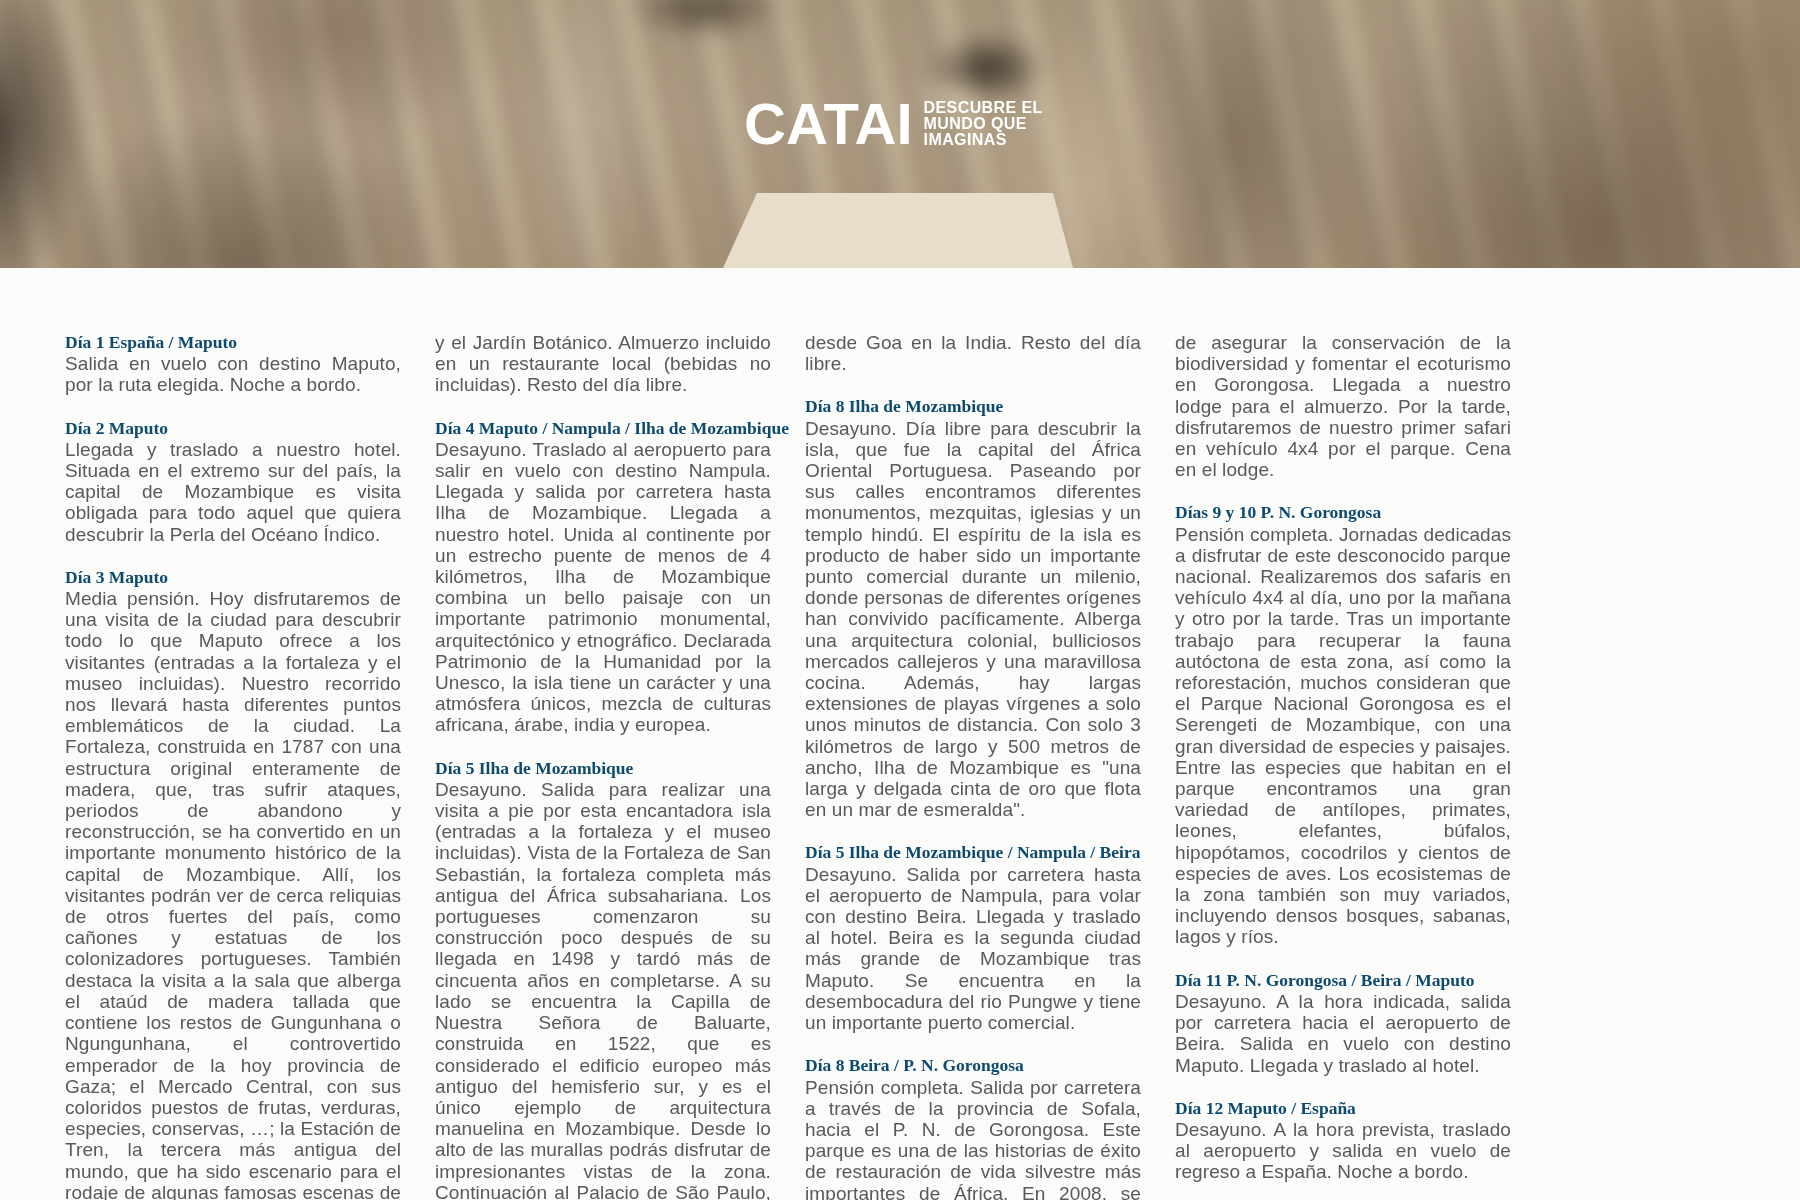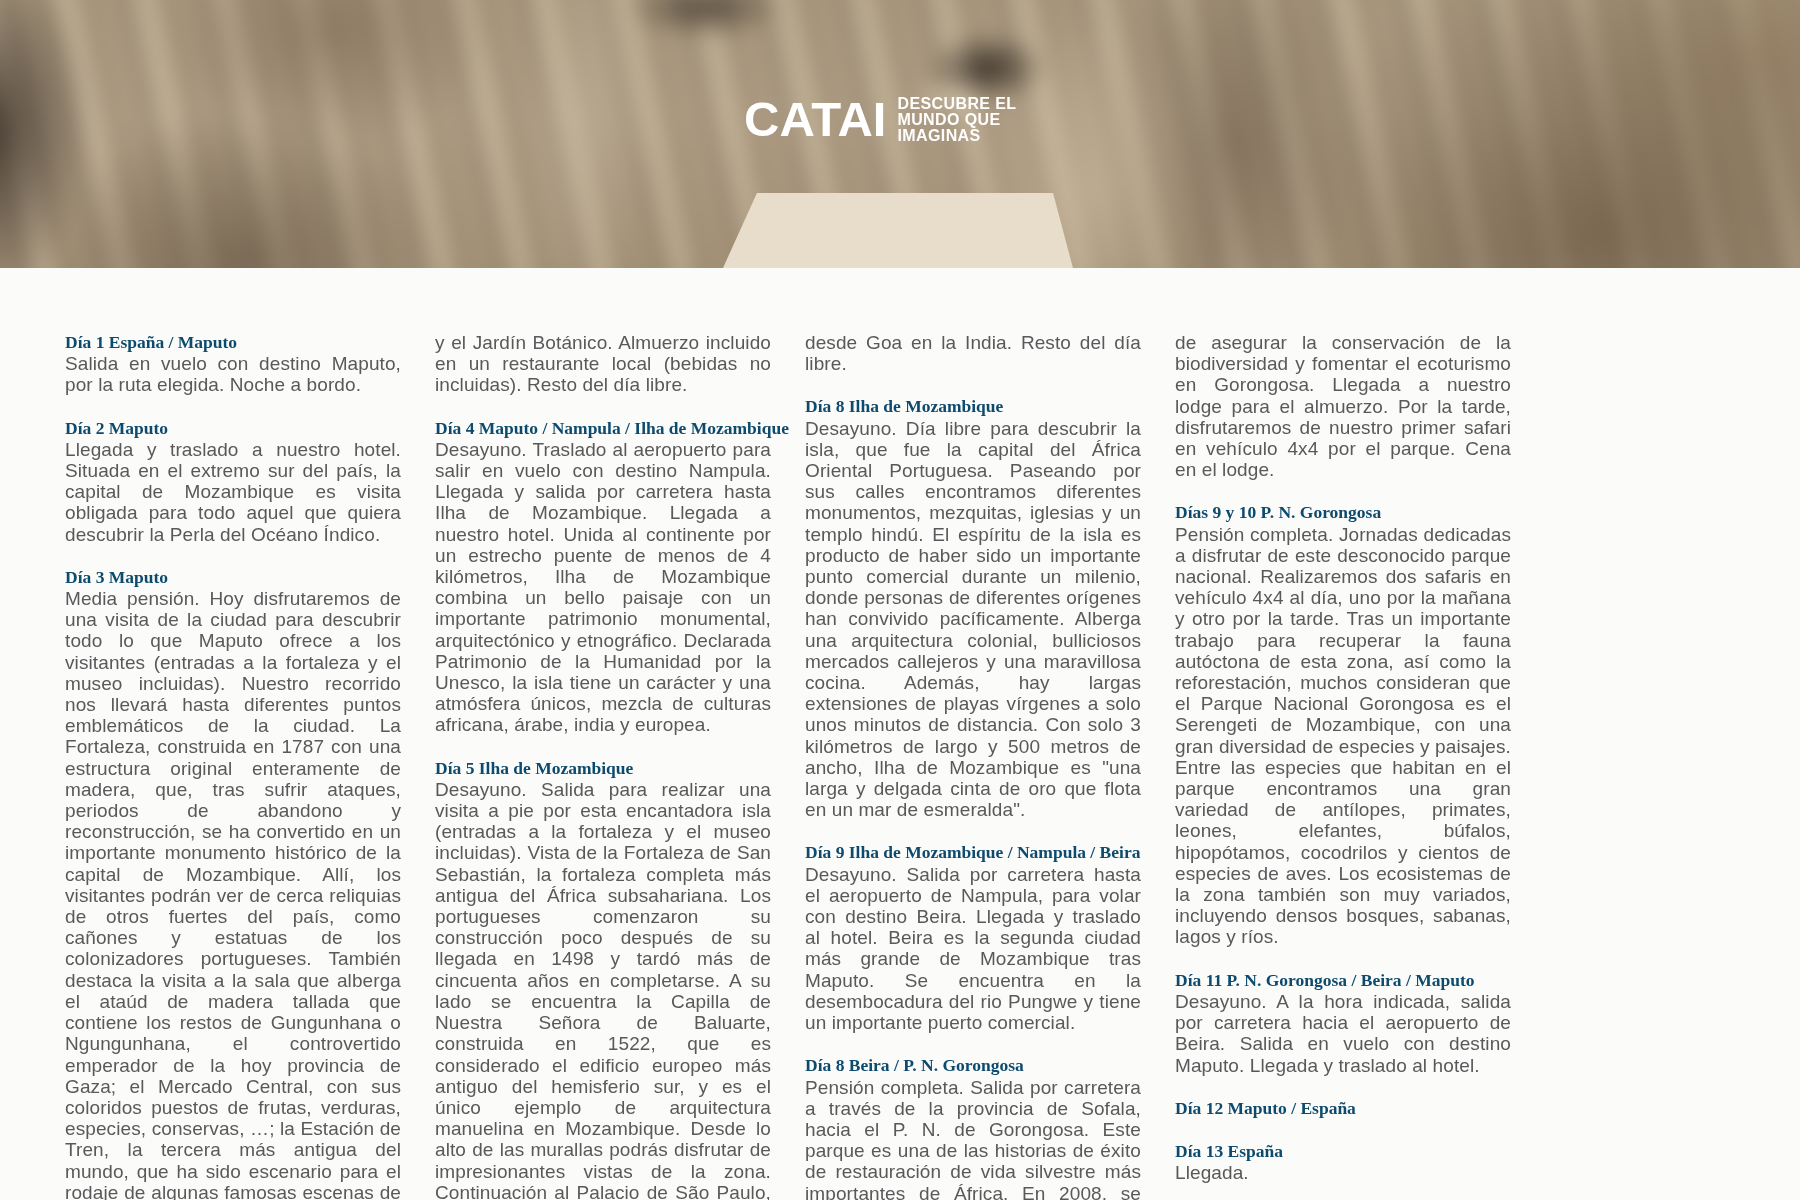--- a/index.html
+++ b/index.html
@@ -37,21 +37,21 @@
   .hero-trapezoid{
     position:absolute;left:723px;top:193px;width:350px;height:75px;
     background:#e8dcca;
     clip-path:polygon(9.7% 0%, 94.3% 0%, 100% 100%, 0% 100%);
   }
   .logo-block{
     position:absolute;left:744px;top:95px;
     display:flex;align-items:center;gap:11px;color:#ffffff;
   }
   .logo-word{
-    font-size:49px;font-weight:bold;line-height:1;letter-spacing:0px;
+    font-size:58px;font-weight:bold;line-height:1;letter-spacing:0px;
     font-family:"Liberation Sans", sans-serif;
   }
   .logo-tagline{
     font-size:16px;font-weight:bold;line-height:16px;letter-spacing:.4px;
   }
   
   .content{
     display:flex;gap:34px;
     padding:64px 0 0 65px;
   }
@@ -103,28 +103,29 @@
       <p class="day-paragraph">y el Jardín Botánico. Almuerzo incluido en un restaurante local (bebidas no incluidas). Resto del día libre.</p>
       <h3 class="day-heading">Día 4 Maputo / Nampula / Ilha de Mozambique</h3>
       <p class="day-paragraph">Desayuno. Traslado al aeropuerto para salir en vuelo con destino Nampula. Llegada y salida por carretera hasta Ilha de Mozambique. Llegada a nuestro hotel. Unida al continente por un estrecho puente de menos de 4 kilómetros, Ilha de Mozambique combina un bello paisaje con un importante patrimonio monumental, arquitectónico y etnográfico. Declarada Patrimonio de la Humanidad por la Unesco, la isla tiene un carácter y una atmósfera únicos, mezcla de culturas africana, árabe, india y europea.</p>
       <h3 class="day-heading">Día 5 Ilha de Mozambique</h3>
       <p class="day-paragraph">Desayuno. Salida para realizar una visita a pie por esta encantadora isla (entradas a la fortaleza y el museo incluidas). Vista de la Fortaleza de San Sebastián, la fortaleza completa más antigua del África subsahariana. Los portugueses comenzaron su construcción poco después de su llegada en 1498 y tardó más de cincuenta años en completarse. A su lado se encuentra la Capilla de Nuestra Señora de Baluarte, construida en 1522, que es considerado el edificio europeo más antiguo del hemisferio sur, y es el único ejemplo de arquitectura manuelina en Mozambique. Desde lo alto de las murallas podrás disfrutar de impresionantes vistas de la zona. Continuación al Palacio de São Paulo, convertido en un museo que exhibe exquisitos muebles, alfombras, porcelana china, pinturas y otras piezas del período colonial, cuando Ilha de Mozambique era administrado</p>
     </div>
   <div class="col">
       <p class="day-paragraph">desde Goa en la India. Resto del día libre.</p>
       <h3 class="day-heading">Día 8 Ilha de Mozambique</h3>
       <p class="day-paragraph">Desayuno. Día libre para descubrir la isla, que fue la capital del África Oriental Portuguesa. Paseando por sus calles encontramos diferentes monumentos, mezquitas, iglesias y un templo hindú. El espíritu de la isla es producto de haber sido un importante punto comercial durante un milenio, donde personas de diferentes orígenes han convivido pacíficamente. Alberga una arquitectura colonial, bulliciosos mercados callejeros y una maravillosa cocina. Además, hay largas extensiones de playas vírgenes a solo unos minutos de distancia. Con solo 3 kilómetros de largo y 500 metros de ancho, Ilha de Mozambique es "una larga y delgada cinta de oro que flota en un mar de esmeralda".</p>
-      <h3 class="day-heading">Día 9 Ilha de Mozambique / Nampula / Beira</h3>
+      <h3 class="day-heading">Día 5 Ilha de Mozambique / Nampula / Beira</h3>
       <p class="day-paragraph">Desayuno. Salida por carretera hasta el aeropuerto de Nampula, para volar con destino Beira. Llegada y traslado al hotel. Beira es la segunda ciudad más grande de Mozambique tras Maputo. Se encuentra en la desembocadura del rio Pungwe y tiene un importante puerto comercial.</p>
       <h3 class="day-heading">Día 8 Beira / P. N. Gorongosa</h3>
       <p class="day-paragraph">Pensión completa. Salida por carretera a través de la provincia de Sofala, hacia el P. N. de Gorongosa. Este parque es una de las historias de éxito de restauración de vida silvestre más importantes de África. En 2008, se estableció una asociación público-privada de veinte años para la gestión conjunta del Parque, entre el Gobierno y la Fundación Carr, con el objetivo</p>
     </div>
   <div class="col">
       <p class="day-paragraph">de asegurar la conservación de la biodiversidad y fomentar el ecoturismo en Gorongosa. Llegada a nuestro lodge para el almuerzo. Por la tarde, disfrutaremos de nuestro primer safari en vehículo 4x4 por el parque. Cena en el lodge.</p>
       <h3 class="day-heading">Días 9 y 10 P. N. Gorongosa</h3>
       <p class="day-paragraph">Pensión completa. Jornadas dedicadas a disfrutar de este desconocido parque nacional. Realizaremos dos safaris en vehículo 4x4 al día, uno por la mañana y otro por la tarde. Tras un importante trabajo para recuperar la fauna autóctona de esta zona, así como la reforestación, muchos consideran que el Parque Nacional Gorongosa es el Serengeti de Mozambique, con una gran diversidad de especies y paisajes. Entre las especies que habitan en el parque encontramos una gran variedad de antílopes, primates, leones, elefantes, búfalos, hipopótamos, cocodrilos y cientos de especies de aves. Los ecosistemas de la zona también son muy variados, incluyendo densos bosques, sabanas, lagos y ríos.</p>
       <h3 class="day-heading">Día 11 P. N. Gorongosa / Beira / Maputo</h3>
       <p class="day-paragraph">Desayuno. A la hora indicada, salida por carretera hacia el aeropuerto de Beira. Salida en vuelo con destino Maputo. Llegada y traslado al hotel.</p>
       <h3 class="day-heading">Día 12 Maputo / España</h3>
+      <p class="day-paragraph">Desayuno. A la hora prevista, traslado al aeropuerto y salida en vuelo de regreso a España. Noche a bordo.</p>
       <h3 class="day-heading">Día 13 España</h3>
       <p class="day-paragraph">Llegada.</p>
     </div>
 </div>
 
 </body></html>

